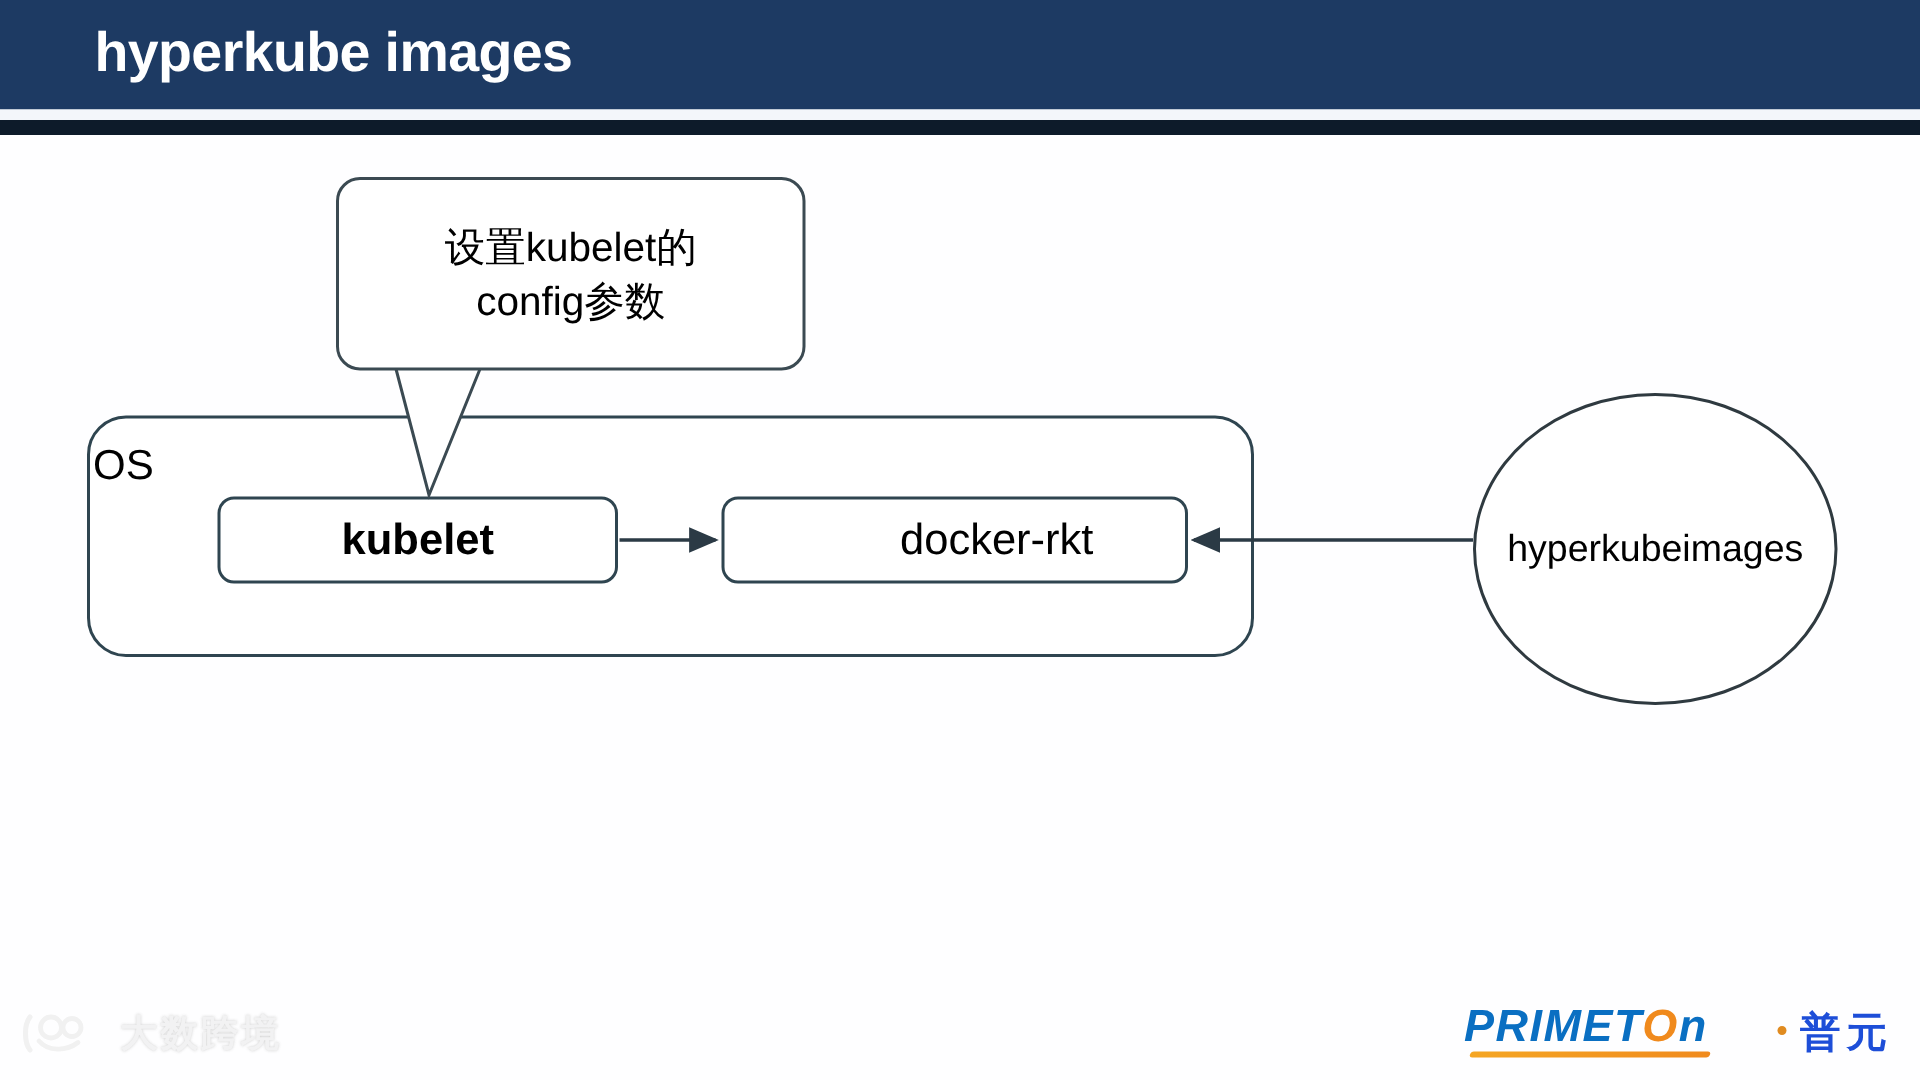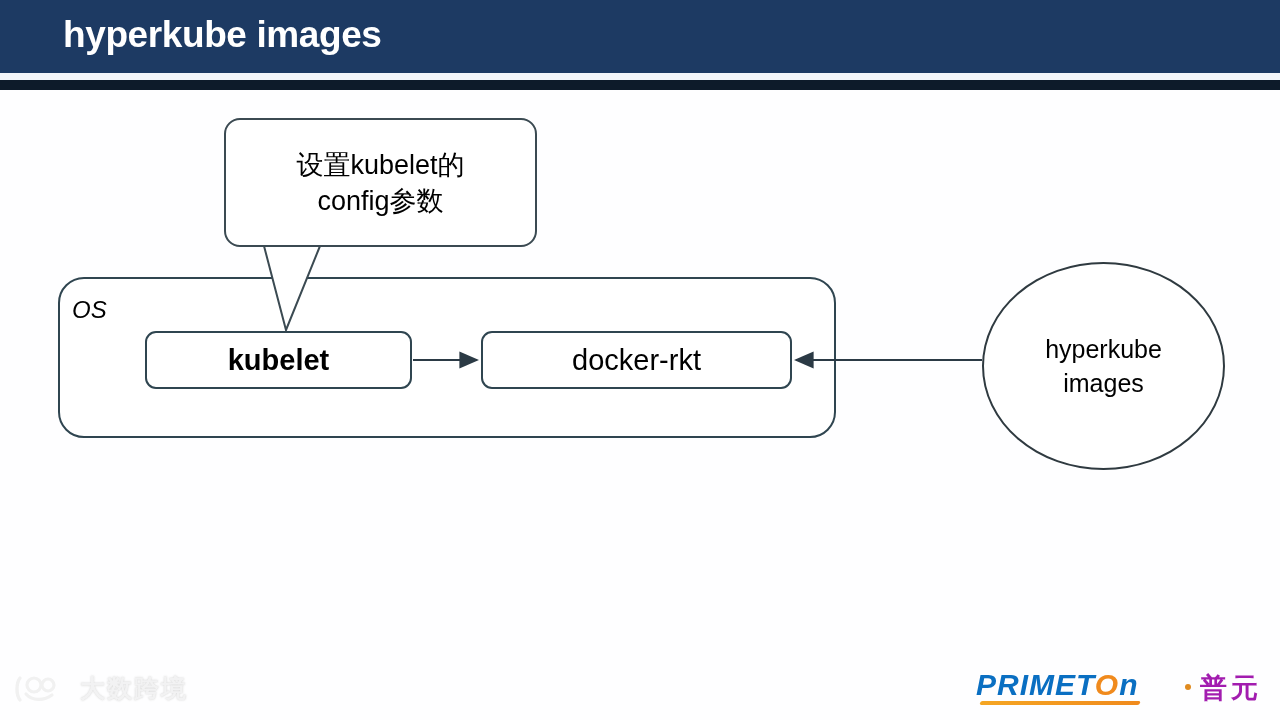--- a/index.html
+++ b/index.html
@@ -89,26 +89,25 @@
     position: absolute;
     left: 58px; top: 187px;
     width: 778px; height: 161px;
     border: 2px solid #2f4550;
     border-radius: 26px;
     background: #ffffff;
     box-sizing: border-box;
     z-index: 1;
   }
   .os-label {
-    left: 72px; top: 198px;
+    left: 62px; top: 198px;
     width: 70px; height: 44px;
-    font-size: 24px;
+    font-size: 28px;
     justify-content: flex-start;
     z-index: 3;
-    font-style: italic;
   }
 
   
   .kubelet-box {
     position: absolute;
     left: 145px; top: 241px;
     width: 267px; height: 58px;
     border: 2px solid #2f4550;
     border-radius: 11px;
     background: #ffffff;
@@ -132,39 +131,40 @@
     border-radius: 11px;
     background: #ffffff;
     box-sizing: border-box;
     z-index: 2;
   }
   .docker-label {
     left: 481px; top: 241px;
     width: 311px; height: 58px;
     font-size: 29px;
     z-index: 3;
+    padding-left: 28px;
   }
 
   
   .circle {
     position: absolute;
     left: 982px; top: 172px;
     width: 243px; height: 208px;
     border: 2px solid #2f3a40;
     border-radius: 50%;
     background: #ffffff;
     box-sizing: border-box;
     z-index: 2;
   }
   .circle-label {
     left: 982px; top: 172px;
     width: 243px; height: 208px;
     font-size: 25px;
     line-height: 34px;
-    flex-direction: column;
+    flex-direction: row;
     z-index: 3;
   }
 
   
   .connectors {
     position: absolute;
     left: 0; top: 0;
     width: 1280px; height: 630px;
     z-index: 3;
     pointer-events: none;
@@ -227,21 +227,21 @@
   }
   .primeton-dot {
     width: 6px; height: 6px;
     background: #e08b20;
     border-radius: 50%;
     margin-bottom: 2px;
   }
   .primeton-cn {
     font-size: 27px;
     font-weight: bold;
-    color: #a21caf;
+    color: #1d4ed8;
     letter-spacing: 4px;
     white-space: nowrap;
   }
 </style>
 </head>
 <body>
 
 <div class="header-bar"></div>
 <div class="header-title">hyperkube images</div>
 <div class="header-gap"></div>

